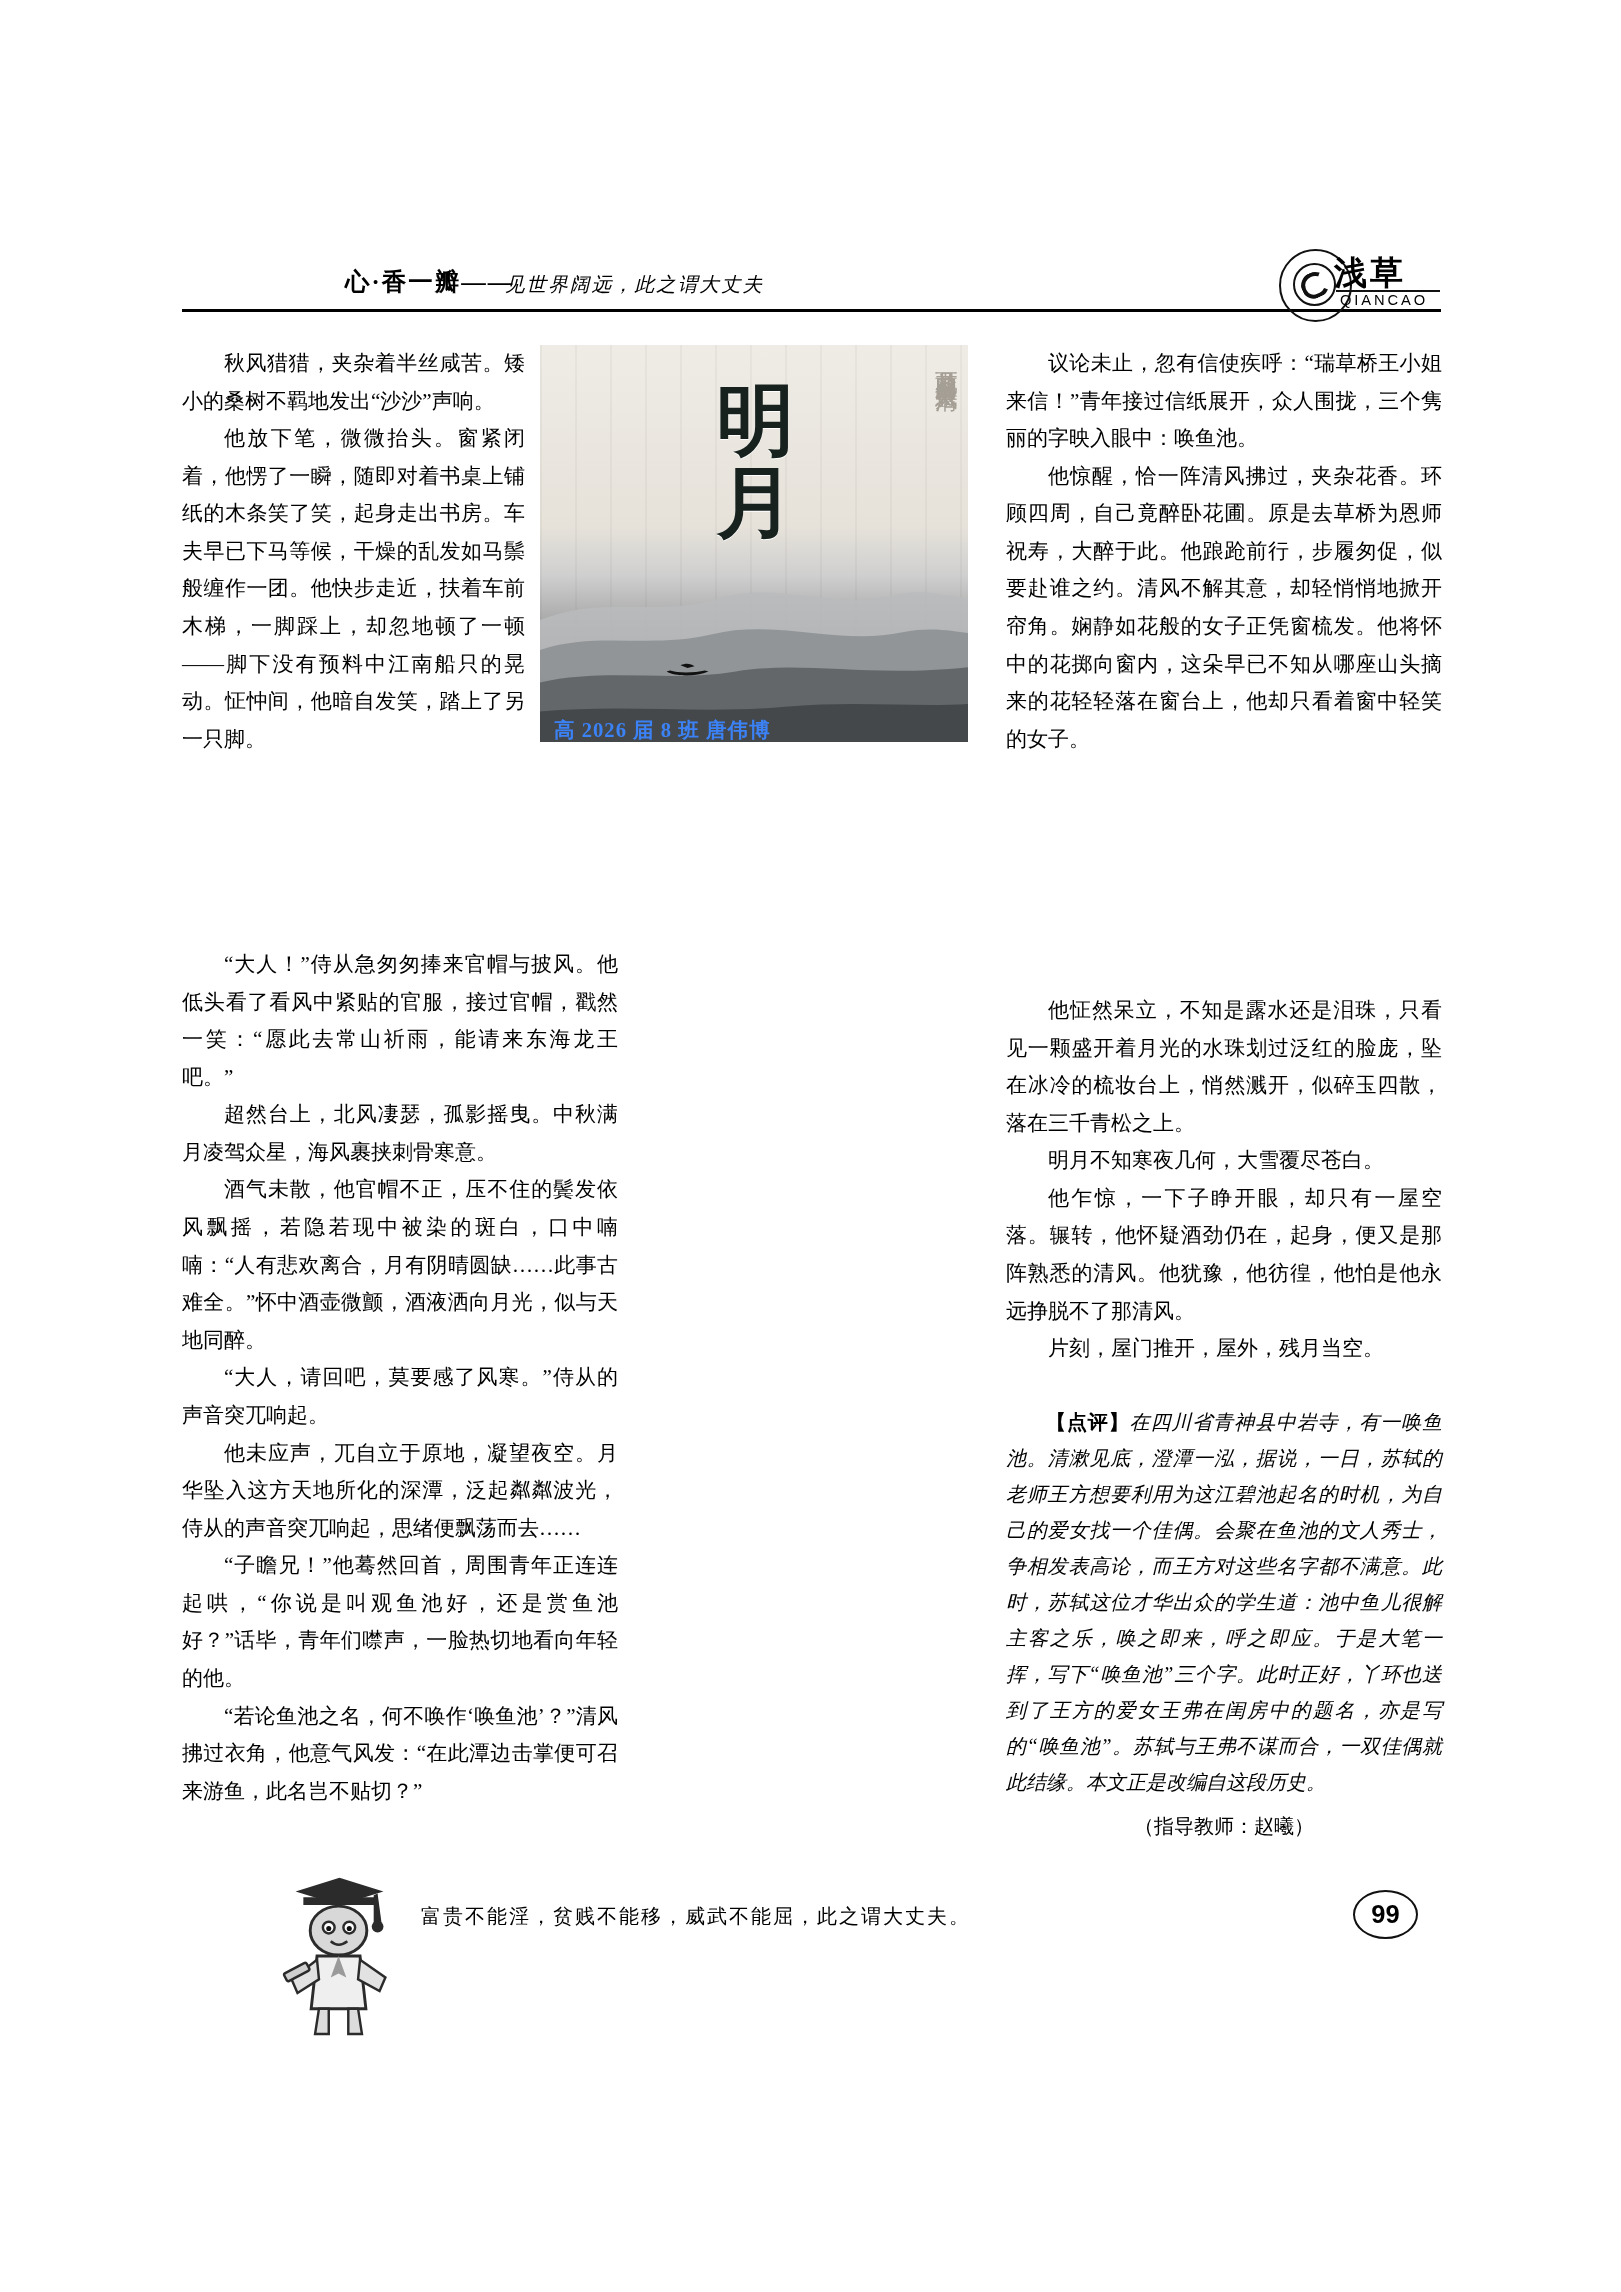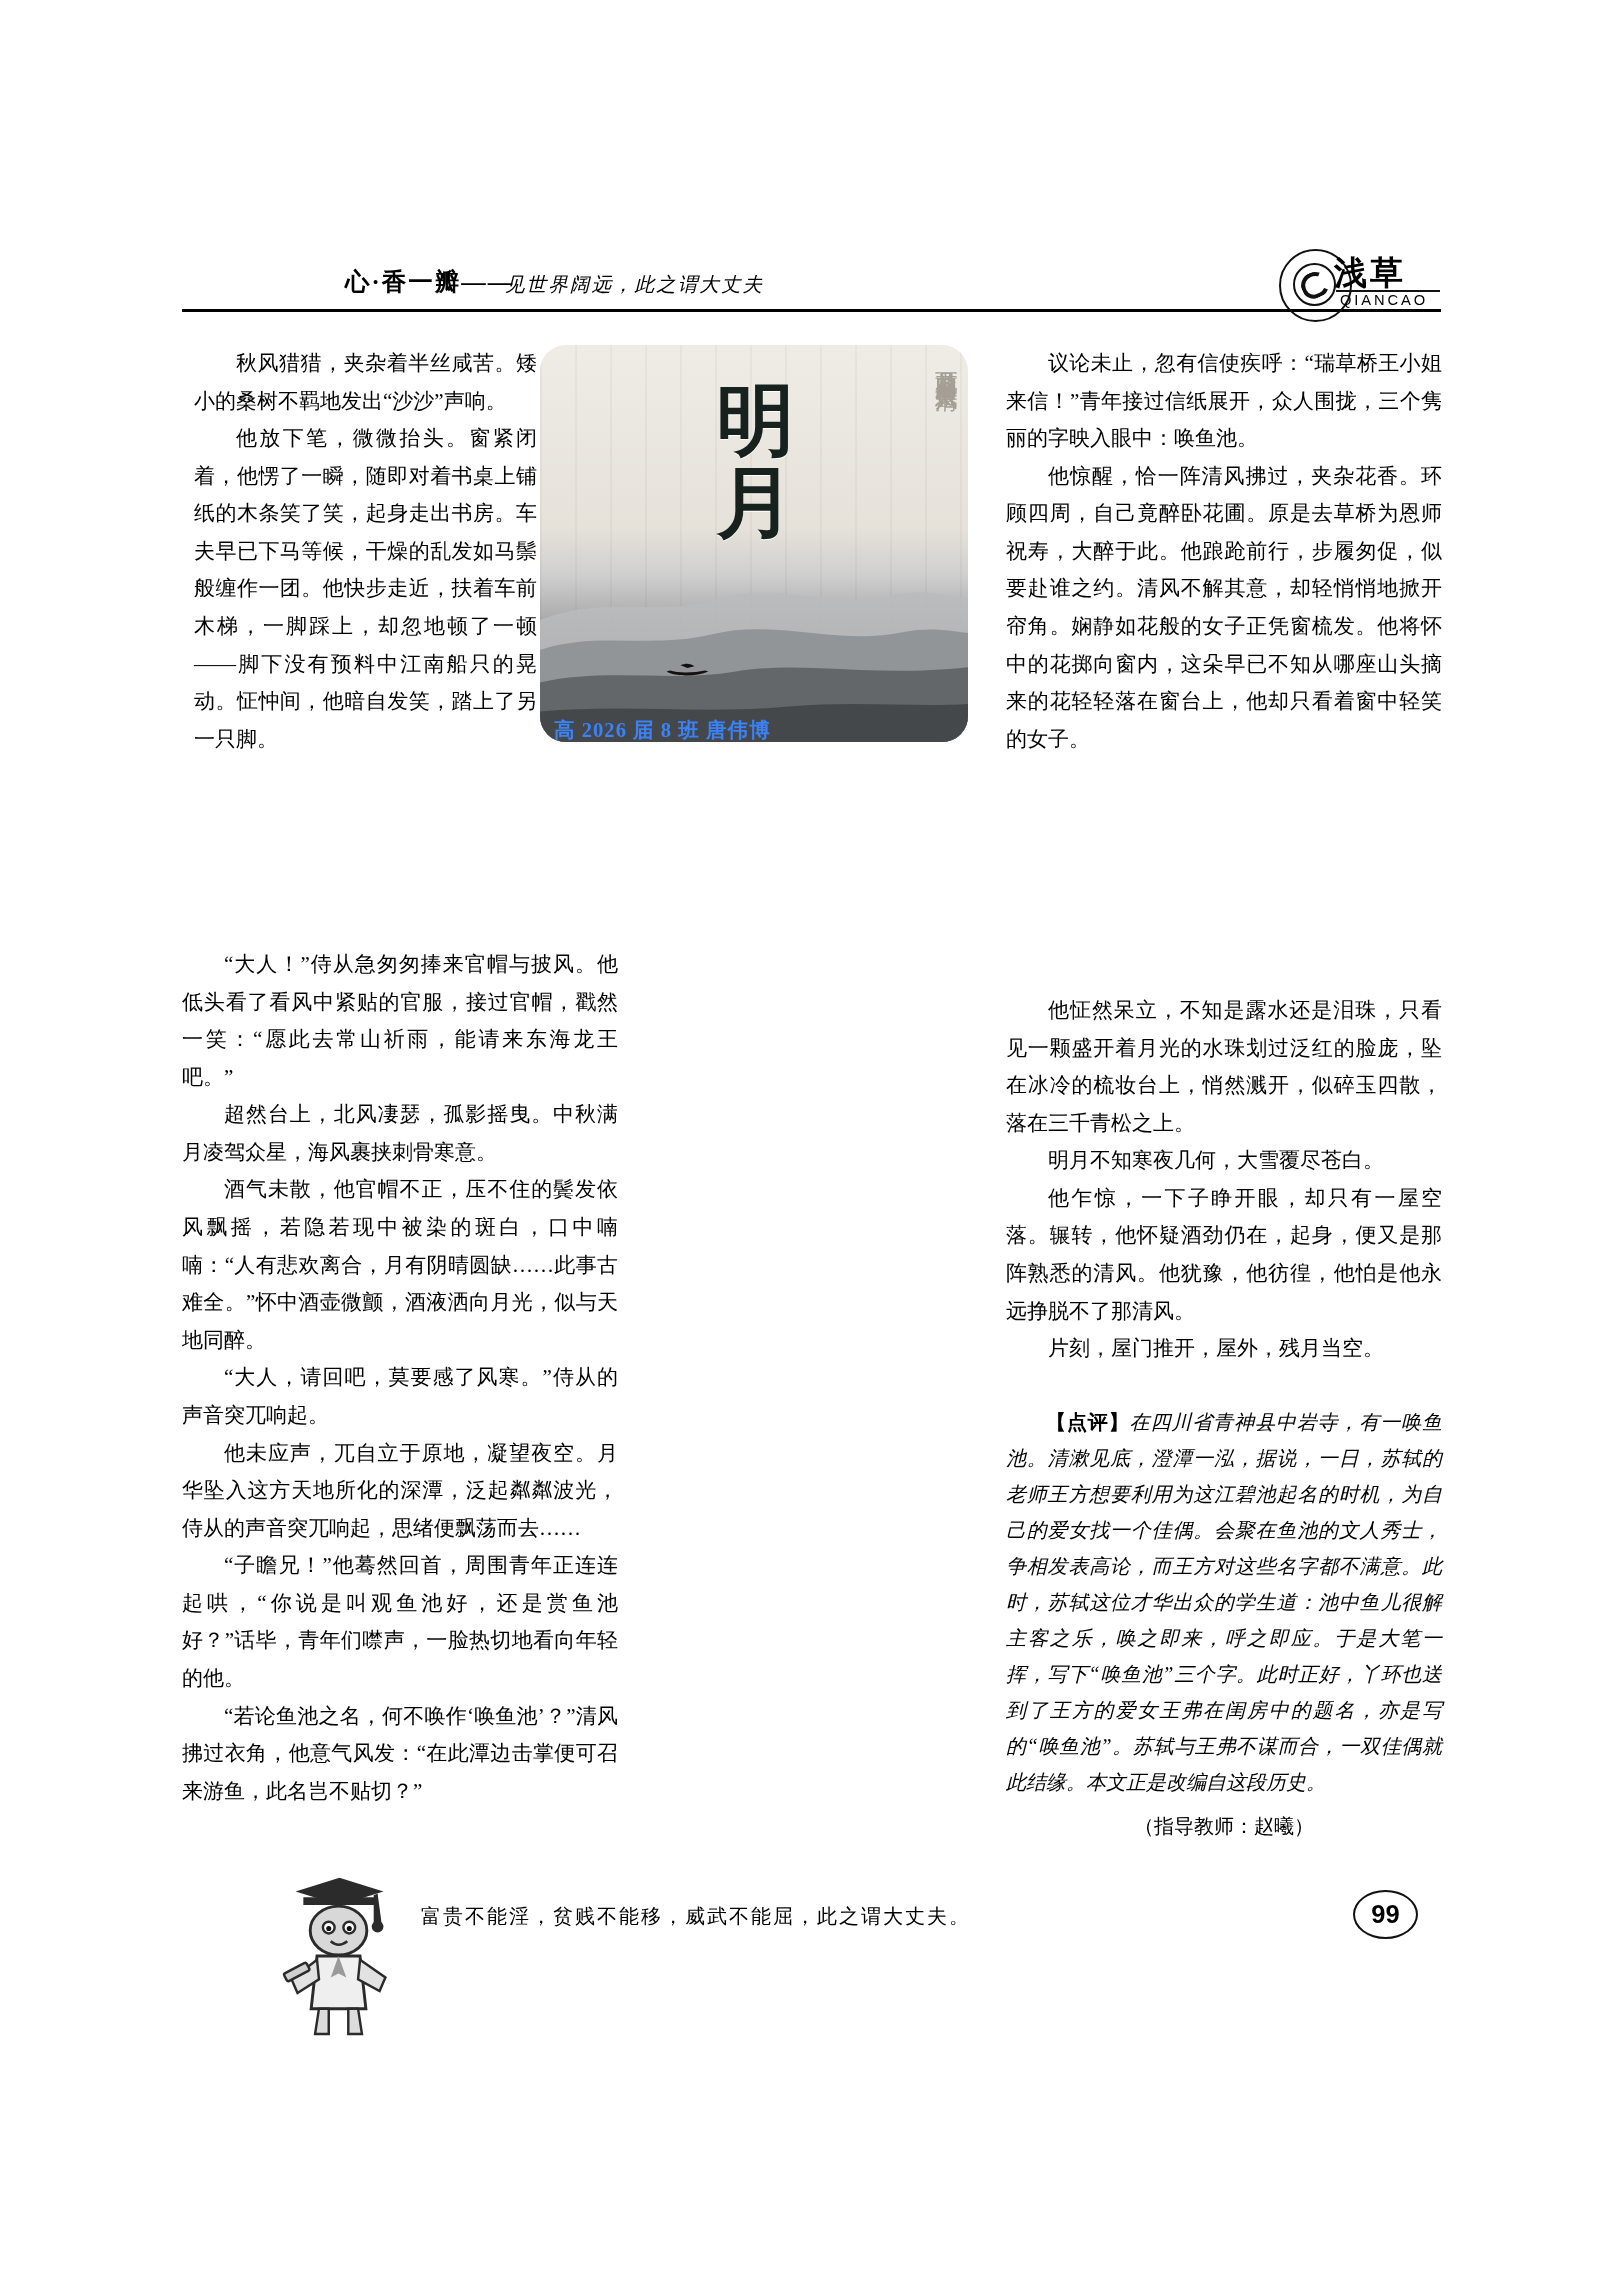--- a/index.html
+++ b/index.html
@@ -123,21 +123,20 @@
 
   
   #figure {
     position: absolute;
     left: 540px;
     top: 345px;
     width: 428px;
     height: 397px;
     background: linear-gradient(180deg,#efece6 0%, #e6e2da 46%, #cfcfcf 58%, #9b9b9b 74%, #6f7173 88%, #4e5154 100%);
     overflow: hidden;
-    border-radius: 26px;
   }
   #figure .calligraphy {
     position: absolute;
     inset: 0;
     opacity: 0.5;
     background:
       repeating-linear-gradient(90deg, rgba(80,70,60,0.10) 0 2px, rgba(0,0,0,0) 2px 35px);
   }
   #figure .ink-marks {
     position: absolute;
@@ -199,21 +198,20 @@
   
   #col-left-top {
     position: absolute;
     left: 182px;
     top: 345px;
     width: 343px;
     font-size: 21px;
     line-height: 1.79;
     text-align: justify;
     text-justify: inter-ideograph;
-    margin-left: 12px;
   }
   #col-left-top p { margin: 0; text-indent: 2em; }
 
   #col-left-rest {
     position: absolute;
     left: 182px;
     top: 946px;
     width: 436px;
     font-size: 21px;
     line-height: 1.79;

